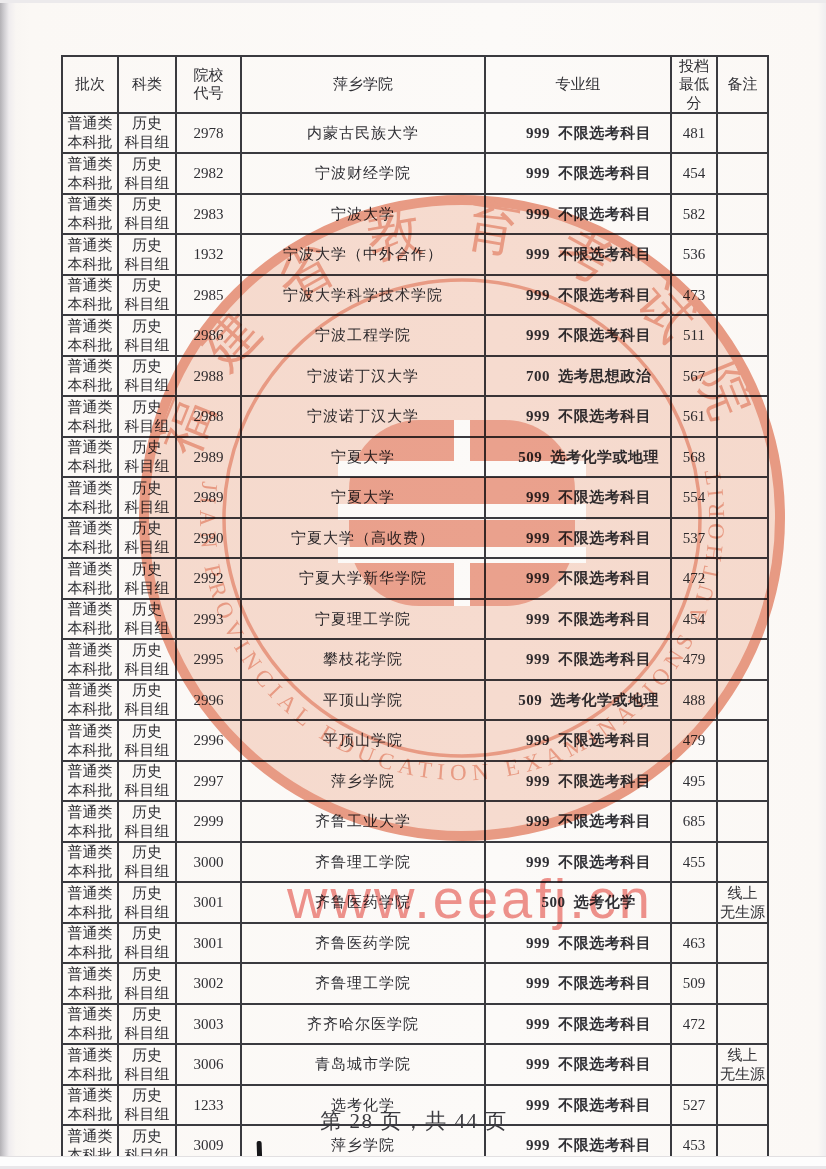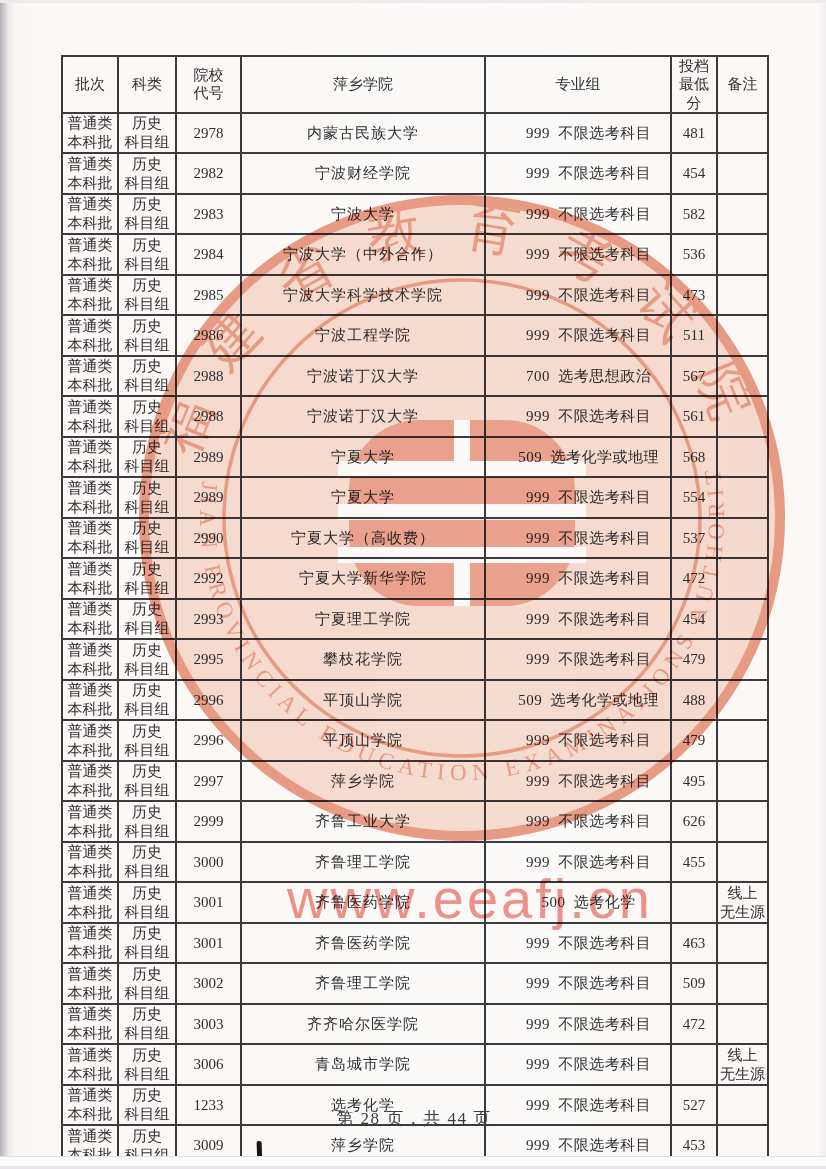--- a/index.html
+++ b/index.html
@@ -21,26 +21,26 @@
   }
   .scores th,.scores td{
     border:2px solid #3a3a3f;
     padding:0;vertical-align:middle;
     white-space:pre-line;overflow:hidden;
   }
   .scores thead th{height:41px;font-size:15px;font-weight:normal;line-height:1.22;text-align:center;}
   .scores tbody td{height:38.5px;font-size:15px;line-height:1.25;text-align:center;}
   td.c-batch,td.c-subject{font-size:14.5px;}
   td.c-name{text-align:left;padding-left:0;letter-spacing:1px;}
-  td.c-group{text-align:left;padding-left:21px;word-spacing:4px;letter-spacing:0.5px;}
+  td.c-group{text-align:left;padding-left:21px;word-spacing:4px;letter-spacing:0.5px;font-weight:bold;}
   td.c-remark{font-size:14px;margin-top:9px;}
 
   .footer{
     position:absolute;left:61px;top:1107px;width:706px;
-    text-align:center;font-size:17px;color:#3a3a3f;letter-spacing:1.5px;
+    text-align:center;font-size:21px;color:#3a3a3f;letter-spacing:1.5px;
   }
 
   svg.watermark{
     position:absolute;left:0;top:0;
     mix-blend-mode:multiply;pointer-events:none;
     font-family:"Liberation Serif","DejaVu Serif",serif;
   }
 </style>
 </head>
 <body>
@@ -106,21 +106,21 @@
       <td class="c-group">999 不限选考科目</td>
       <td class="c-score">582</td>
       <td class="c-remark"></td>
     </tr>
 
     <tr>
       <td class="c-batch">普通类
 本科批</td>
       <td class="c-subject">历史
 科目组</td>
-      <td class="c-code">2984</td>
+      <td class="c-code">1932</td>
       <td class="c-name">宁波大学（中外合作）</td>
       <td class="c-group">999 不限选考科目</td>
       <td class="c-score">536</td>
       <td class="c-remark"></td>
     </tr>
 
     <tr>
       <td class="c-batch">普通类
 本科批</td>
       <td class="c-subject">历史
@@ -277,21 +277,21 @@
     </tr>
 
     <tr>
       <td class="c-batch">普通类
 本科批</td>
       <td class="c-subject">历史
 科目组</td>
       <td class="c-code">2999</td>
       <td class="c-name">齐鲁工业大学</td>
       <td class="c-group">999 不限选考科目</td>
-      <td class="c-score">626</td>
+      <td class="c-score">685</td>
       <td class="c-remark"></td>
     </tr>
 
     <tr>
       <td class="c-batch">普通类
 本科批</td>
       <td class="c-subject">历史
 科目组</td>
       <td class="c-code">3000</td>
       <td class="c-name">齐鲁理工学院</td>

